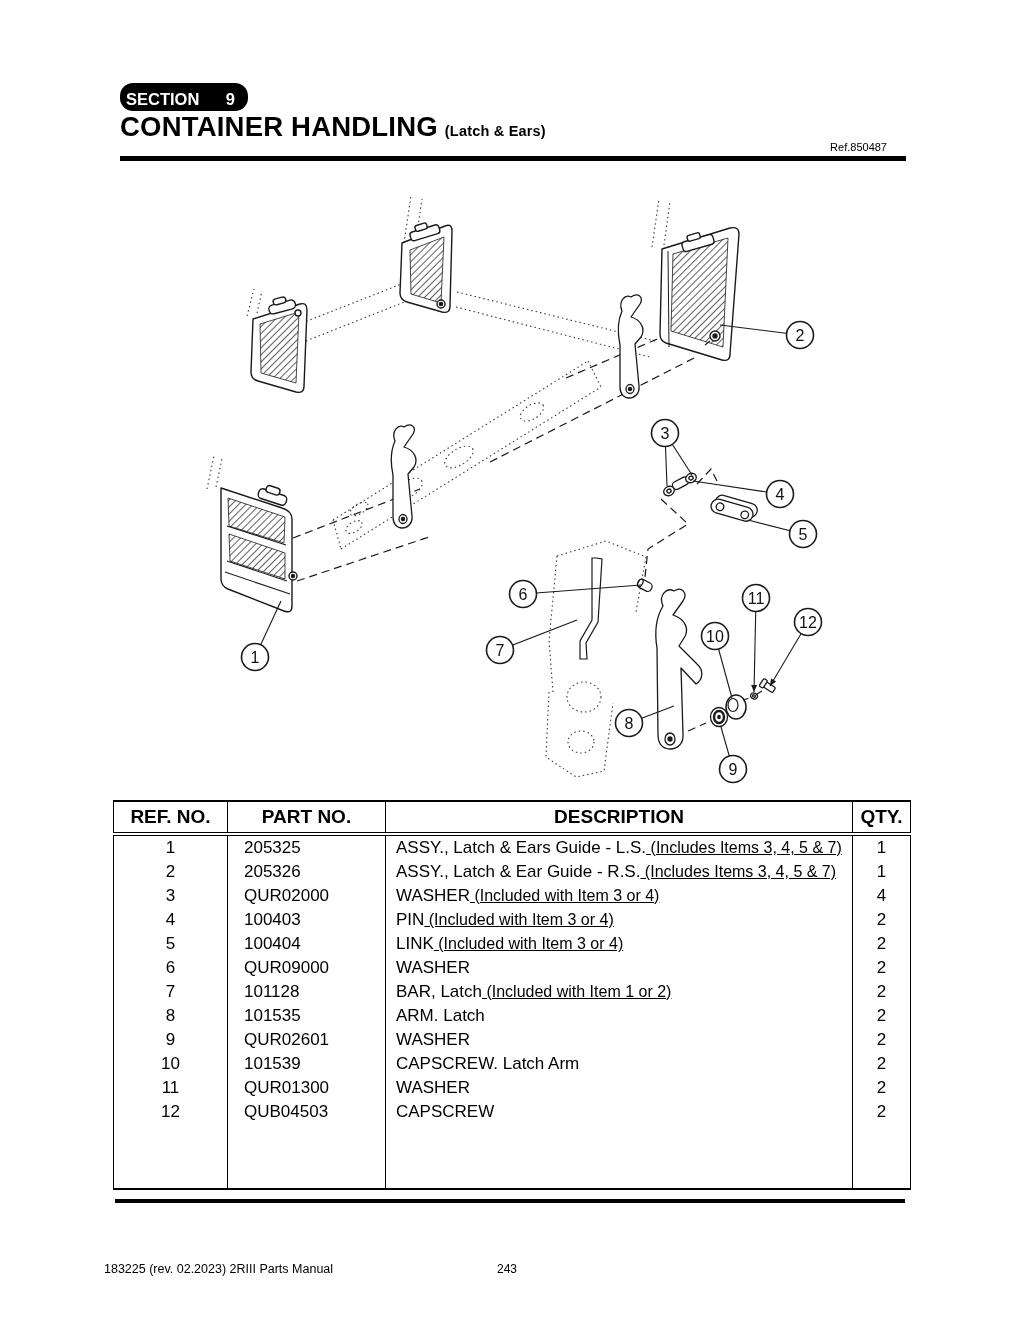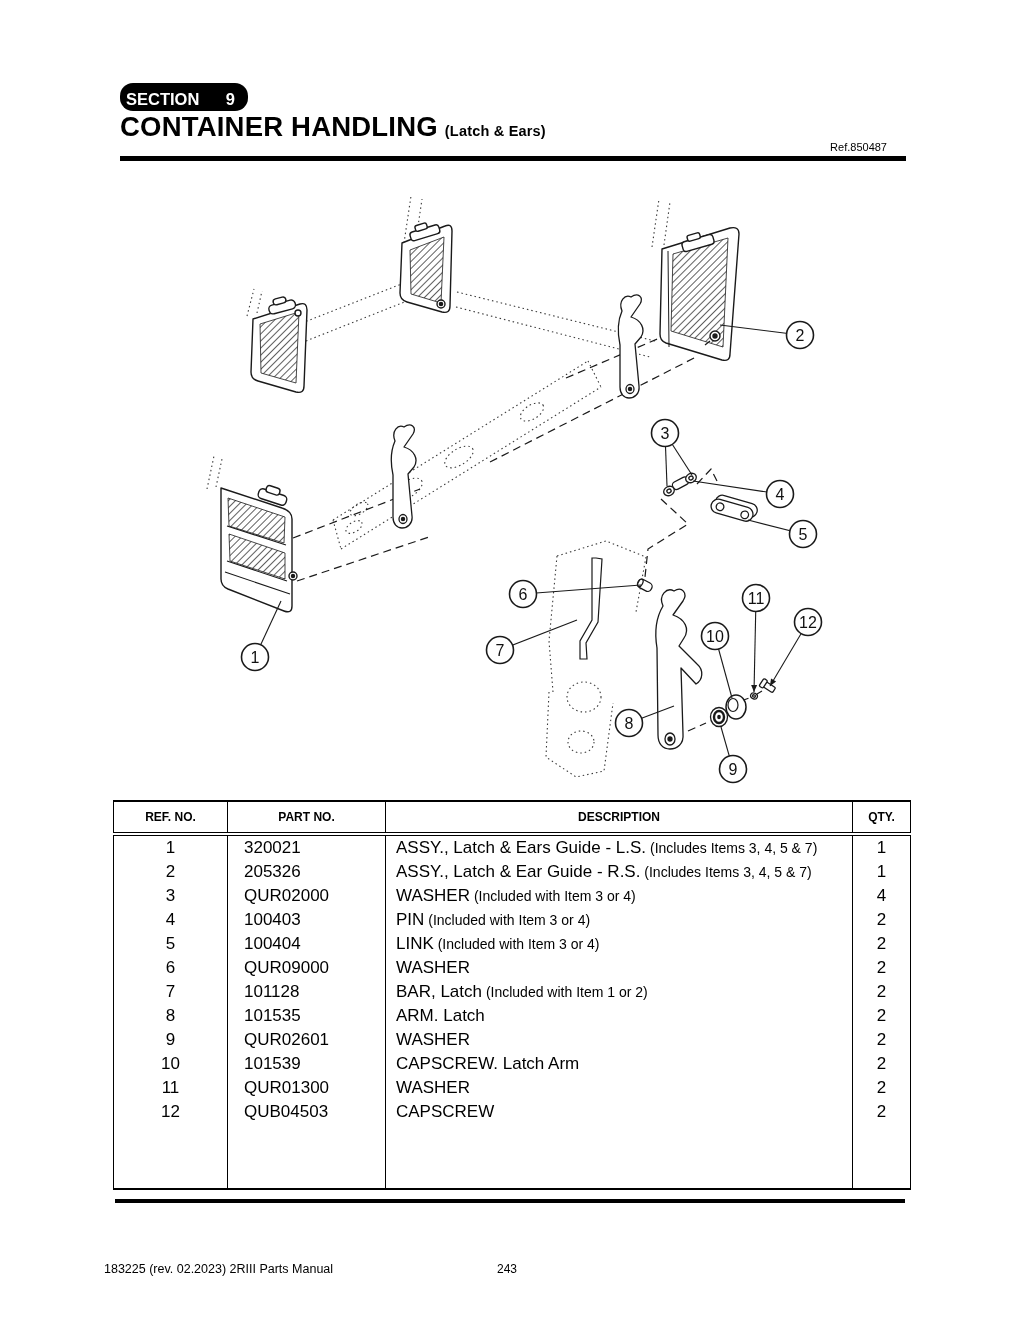--- a/index.html
+++ b/index.html
@@ -32,29 +32,29 @@
   .parts-table{
     position:absolute;left:113px;top:800px;width:797px;
     border-collapse:collapse;table-layout:fixed;font-size:17px;
   }
   .parts-table th,.parts-table td{
     border-left:1.6px solid #000;border-right:1.6px solid #000;
     padding:0;overflow:hidden;white-space:nowrap;
   }
   .parts-table thead th{
     border-top:2.5px solid #000;border-bottom:4px double #000;
-    font-size:12px;font-weight:bold;height:30px;text-align:center;
+    font-size:19px;font-weight:bold;height:30px;text-align:center;
   }
   .parts-table tbody td{height:24px;vertical-align:middle;}
   .parts-table tbody tr:last-child td{border-bottom:2.5px solid #000;height:64px;}
   td.c-ref{text-align:center;}
   td.c-part{padding-left:16px;}
   td.c-desc{padding-left:10px;}
   td.c-qty{text-align:center;}
-  .note{font-size:14px;}
+  .note{font-size:16px;text-decoration:underline;}
   
   .rule-bottom{position:absolute;left:115px;top:1199px;width:790px;height:4px;background:#000;}
   .footer-left{position:absolute;left:104px;top:1262px;font-size:12.5px;}
   .footer-page{position:absolute;left:497px;top:1262px;font-size:12px;}
 </style>
 </head>
 <body>
 
 <div class="page">
 
@@ -296,21 +296,21 @@
         <tr id="head-row">
           <th>REF. NO.</th>
           <th>PART NO.</th>
           <th>DESCRIPTION</th>
           <th>QTY.</th>
         </tr>
       </thead>
     <tbody id="body-rows">
         <tr>
           <td class="c-ref">1</td>
-          <td class="c-part">320021</td>
+          <td class="c-part">205325</td>
           <td class="c-desc"><span>ASSY., Latch &amp; Ears Guide - L.S.</span><span class="note"> (Includes Items 3, 4, 5 &amp; 7)</span></td>
           <td class="c-qty">1</td>
         </tr>
         <tr>
           <td class="c-ref">2</td>
           <td class="c-part">205326</td>
           <td class="c-desc"><span>ASSY., Latch &amp; Ear Guide - R.S.</span><span class="note"> (Includes Items 3, 4, 5 &amp; 7)</span></td>
           <td class="c-qty">1</td>
         </tr>
         <tr>

